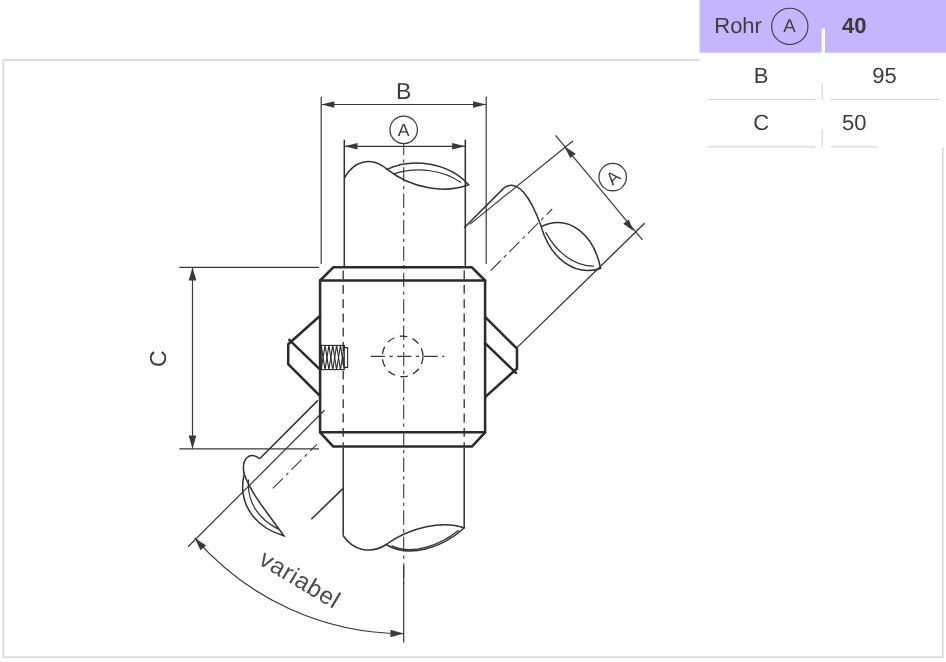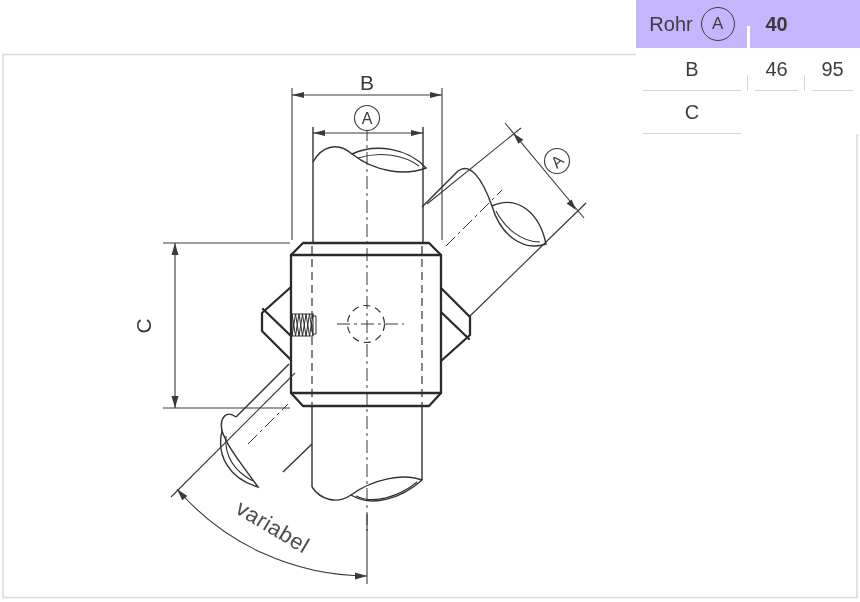--- a/index.html
+++ b/index.html
@@ -145,21 +145,21 @@
       <div class="cell c1">
         <span class="rohr-wrap">
           <span>Rohr</span>
           <span class="circle-a">A</span>
         </span>
       </div>
       <div class="cell c2 bold-num">40</div>
     </div>
     <div class="t-row body">
       <div class="cell c1">B</div>
-      <div class="cell c2">46</div>
       <div class="cell c3">95</div>
     </div>
     <div class="t-row body">
       <div class="cell c1">C</div>
+      <div class="cell c2">50</div>
     </div>
   </div>
 
 </div>
 
 </body></html>

